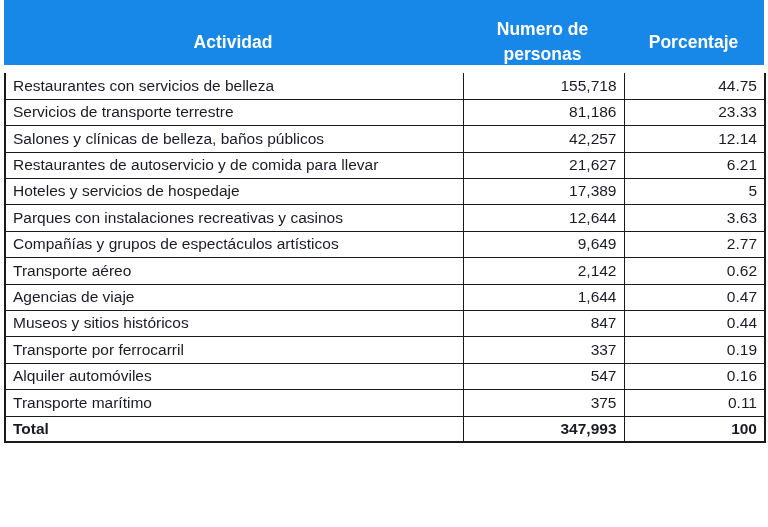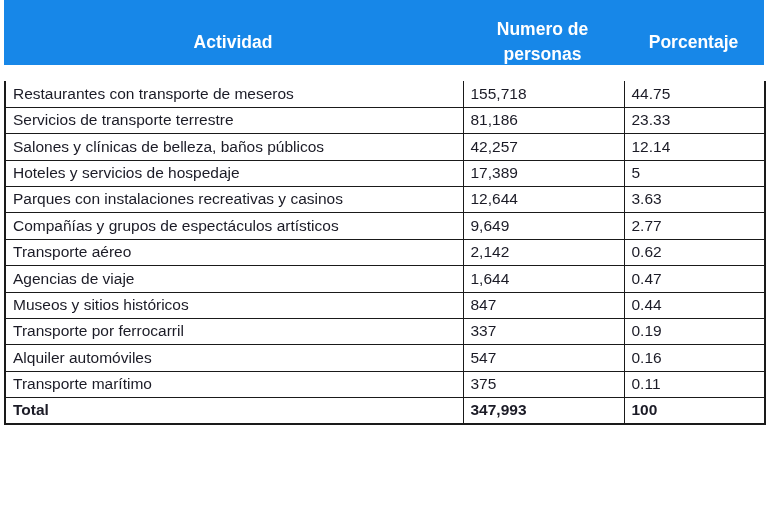--- a/index.html
+++ b/index.html
@@ -23,21 +23,21 @@
     padding: 0 4px;
     overflow: hidden;
   }
   
   .header-band {
     width: 760px;
     height: 65px;
     background: var(--header-bg);
     display: grid;
     grid-template-columns: 458px 161px 141px;
-    margin-bottom: 16px;
+    margin-bottom: 8px;
   }
   .hcell {
     color: var(--header-text);
     font-weight: bold;
     font-size: 17.5px;
     display: flex;
     align-items: center;
     justify-content: center;
     text-align: center;
     line-height: 1.45;
@@ -54,21 +54,21 @@
     color: var(--body-text);
     font-size: 15.5px;
     height: 26.4px;
     padding: 1px 7px;
     line-height: 1.2;
     overflow: hidden;
     white-space: nowrap;
   }
   table.data-table tr:first-child td { border-top: none; }
   table.data-table td.act { text-align: left; }
-  table.data-table td.num { text-align: left; }
+  table.data-table td.num { text-align: right; }
   table.data-table { border: 2px solid var(--border-color); border-top: none; }
   table.data-table tr.total td { font-weight: bold; }
   
   .footer {
     width: 760px;
     color: var(--body-text);
     font-size: 13px;
     line-height: 1.6;
     padding: 5px 1px 0 1px;
   }
@@ -85,33 +85,38 @@
   </div>
 
   <table class="data-table">
     <colgroup>
       <col style="width:458px">
       <col style="width:161px">
       <col style="width:141px">
     </colgroup>
     <tbody>
         <tr>
-          <td class="act">Restaurantes con transporte de meseros</td>
+          <td class="act">Restaurantes con servicios de belleza</td>
           <td class="num">155,718</td>
           <td class="num">44.75</td>
         </tr>
         <tr>
           <td class="act">Servicios de transporte terrestre</td>
           <td class="num">81,186</td>
           <td class="num">23.33</td>
         </tr>
         <tr>
           <td class="act">Salones y clínicas de belleza, baños públicos</td>
           <td class="num">42,257</td>
           <td class="num">12.14</td>
+        </tr>
+        <tr>
+          <td class="act">Restaurantes de autoservicio y de comida para llevar</td>
+          <td class="num">21,627</td>
+          <td class="num">6.21</td>
         </tr>
         <tr>
           <td class="act">Hoteles y servicios de hospedaje</td>
           <td class="num">17,389</td>
           <td class="num">5</td>
         </tr>
         <tr>
           <td class="act">Parques con instalaciones recreativas y casinos</td>
           <td class="num">12,644</td>
           <td class="num">3.63</td>

